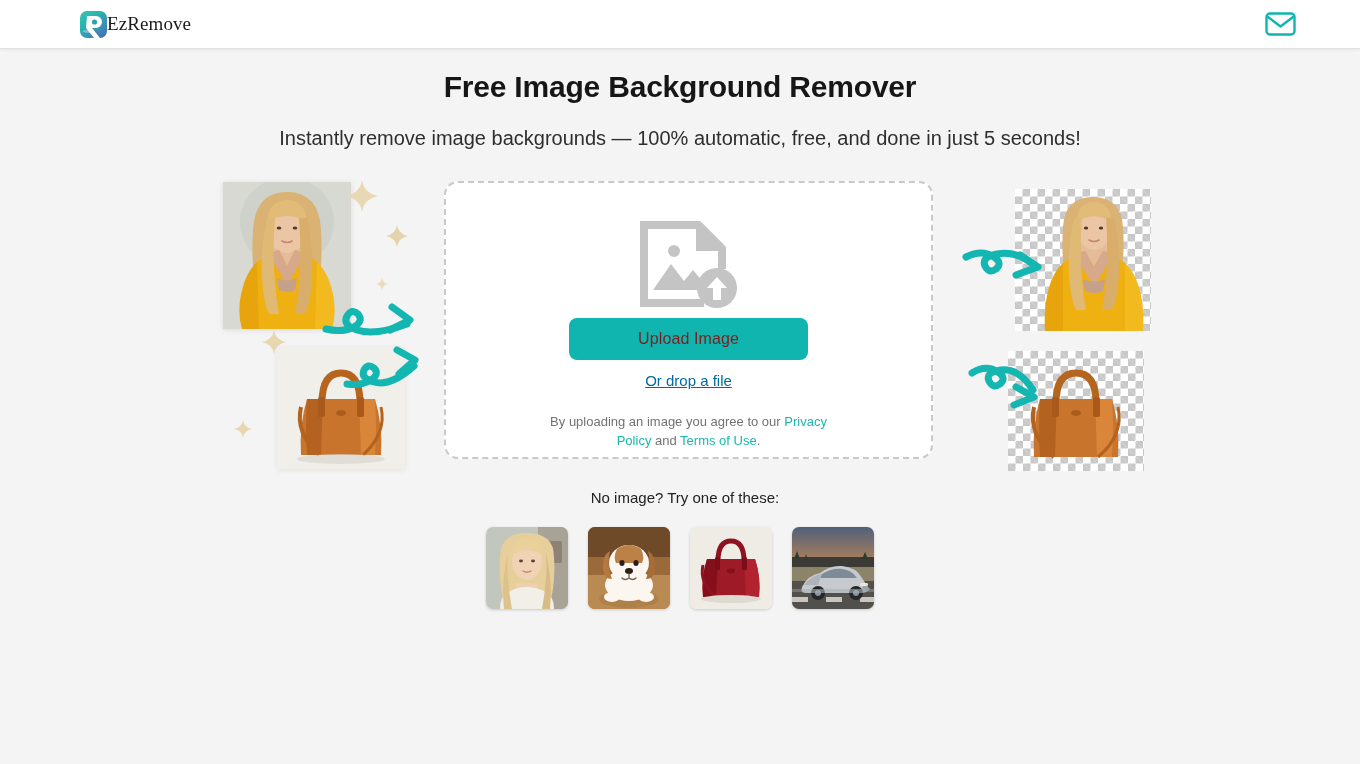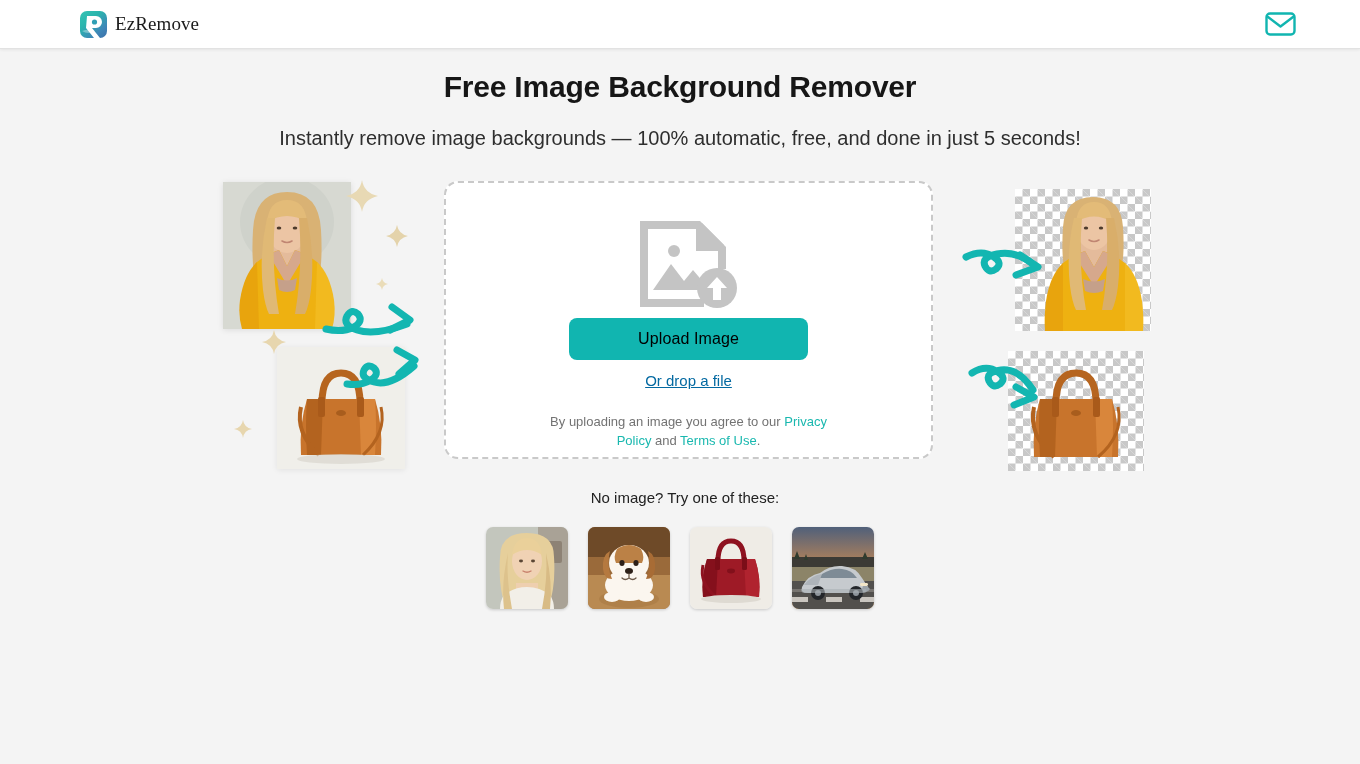--- a/index.html
+++ b/index.html
@@ -28,21 +28,20 @@
     box-shadow: 0 1px 3px rgba(0,0,0,0.07);
     display: flex;
     align-items: center;
     z-index: 20;
   }
   .brand {
     position: absolute;
     left: 80px;
     display: flex;
     align-items: center;
-    gap: 8px;
     cursor: pointer;
   }
   .brand-mark {
     width: 27px; height: 27px;
     border-radius: 7px;
     background: linear-gradient(140deg, #35c4b5 0%, #2ab5ad 35%, #3f86b8 75%, #3d6fa8 100%);
     position: relative;
     overflow: hidden;
     flex: none;
   }
@@ -112,21 +111,21 @@
     margin-top: 35px;
     width: 104px;
     height: 92px;
   }
   .upload-btn {
     margin-top: 8px;
     width: 239px;
     height: 42px;
     border-radius: 8px;
     background: #11b5b0;
-    color: #000000;
+    color: #7f1d1d;
     font-size: 16px;
     font-family: "Liberation Sans", sans-serif;
     border: none;
     cursor: pointer;
     letter-spacing: .1px;
   }
   .drop-text {
     margin-top: 12px;
     font-size: 15px;
     color: #0369a1;

